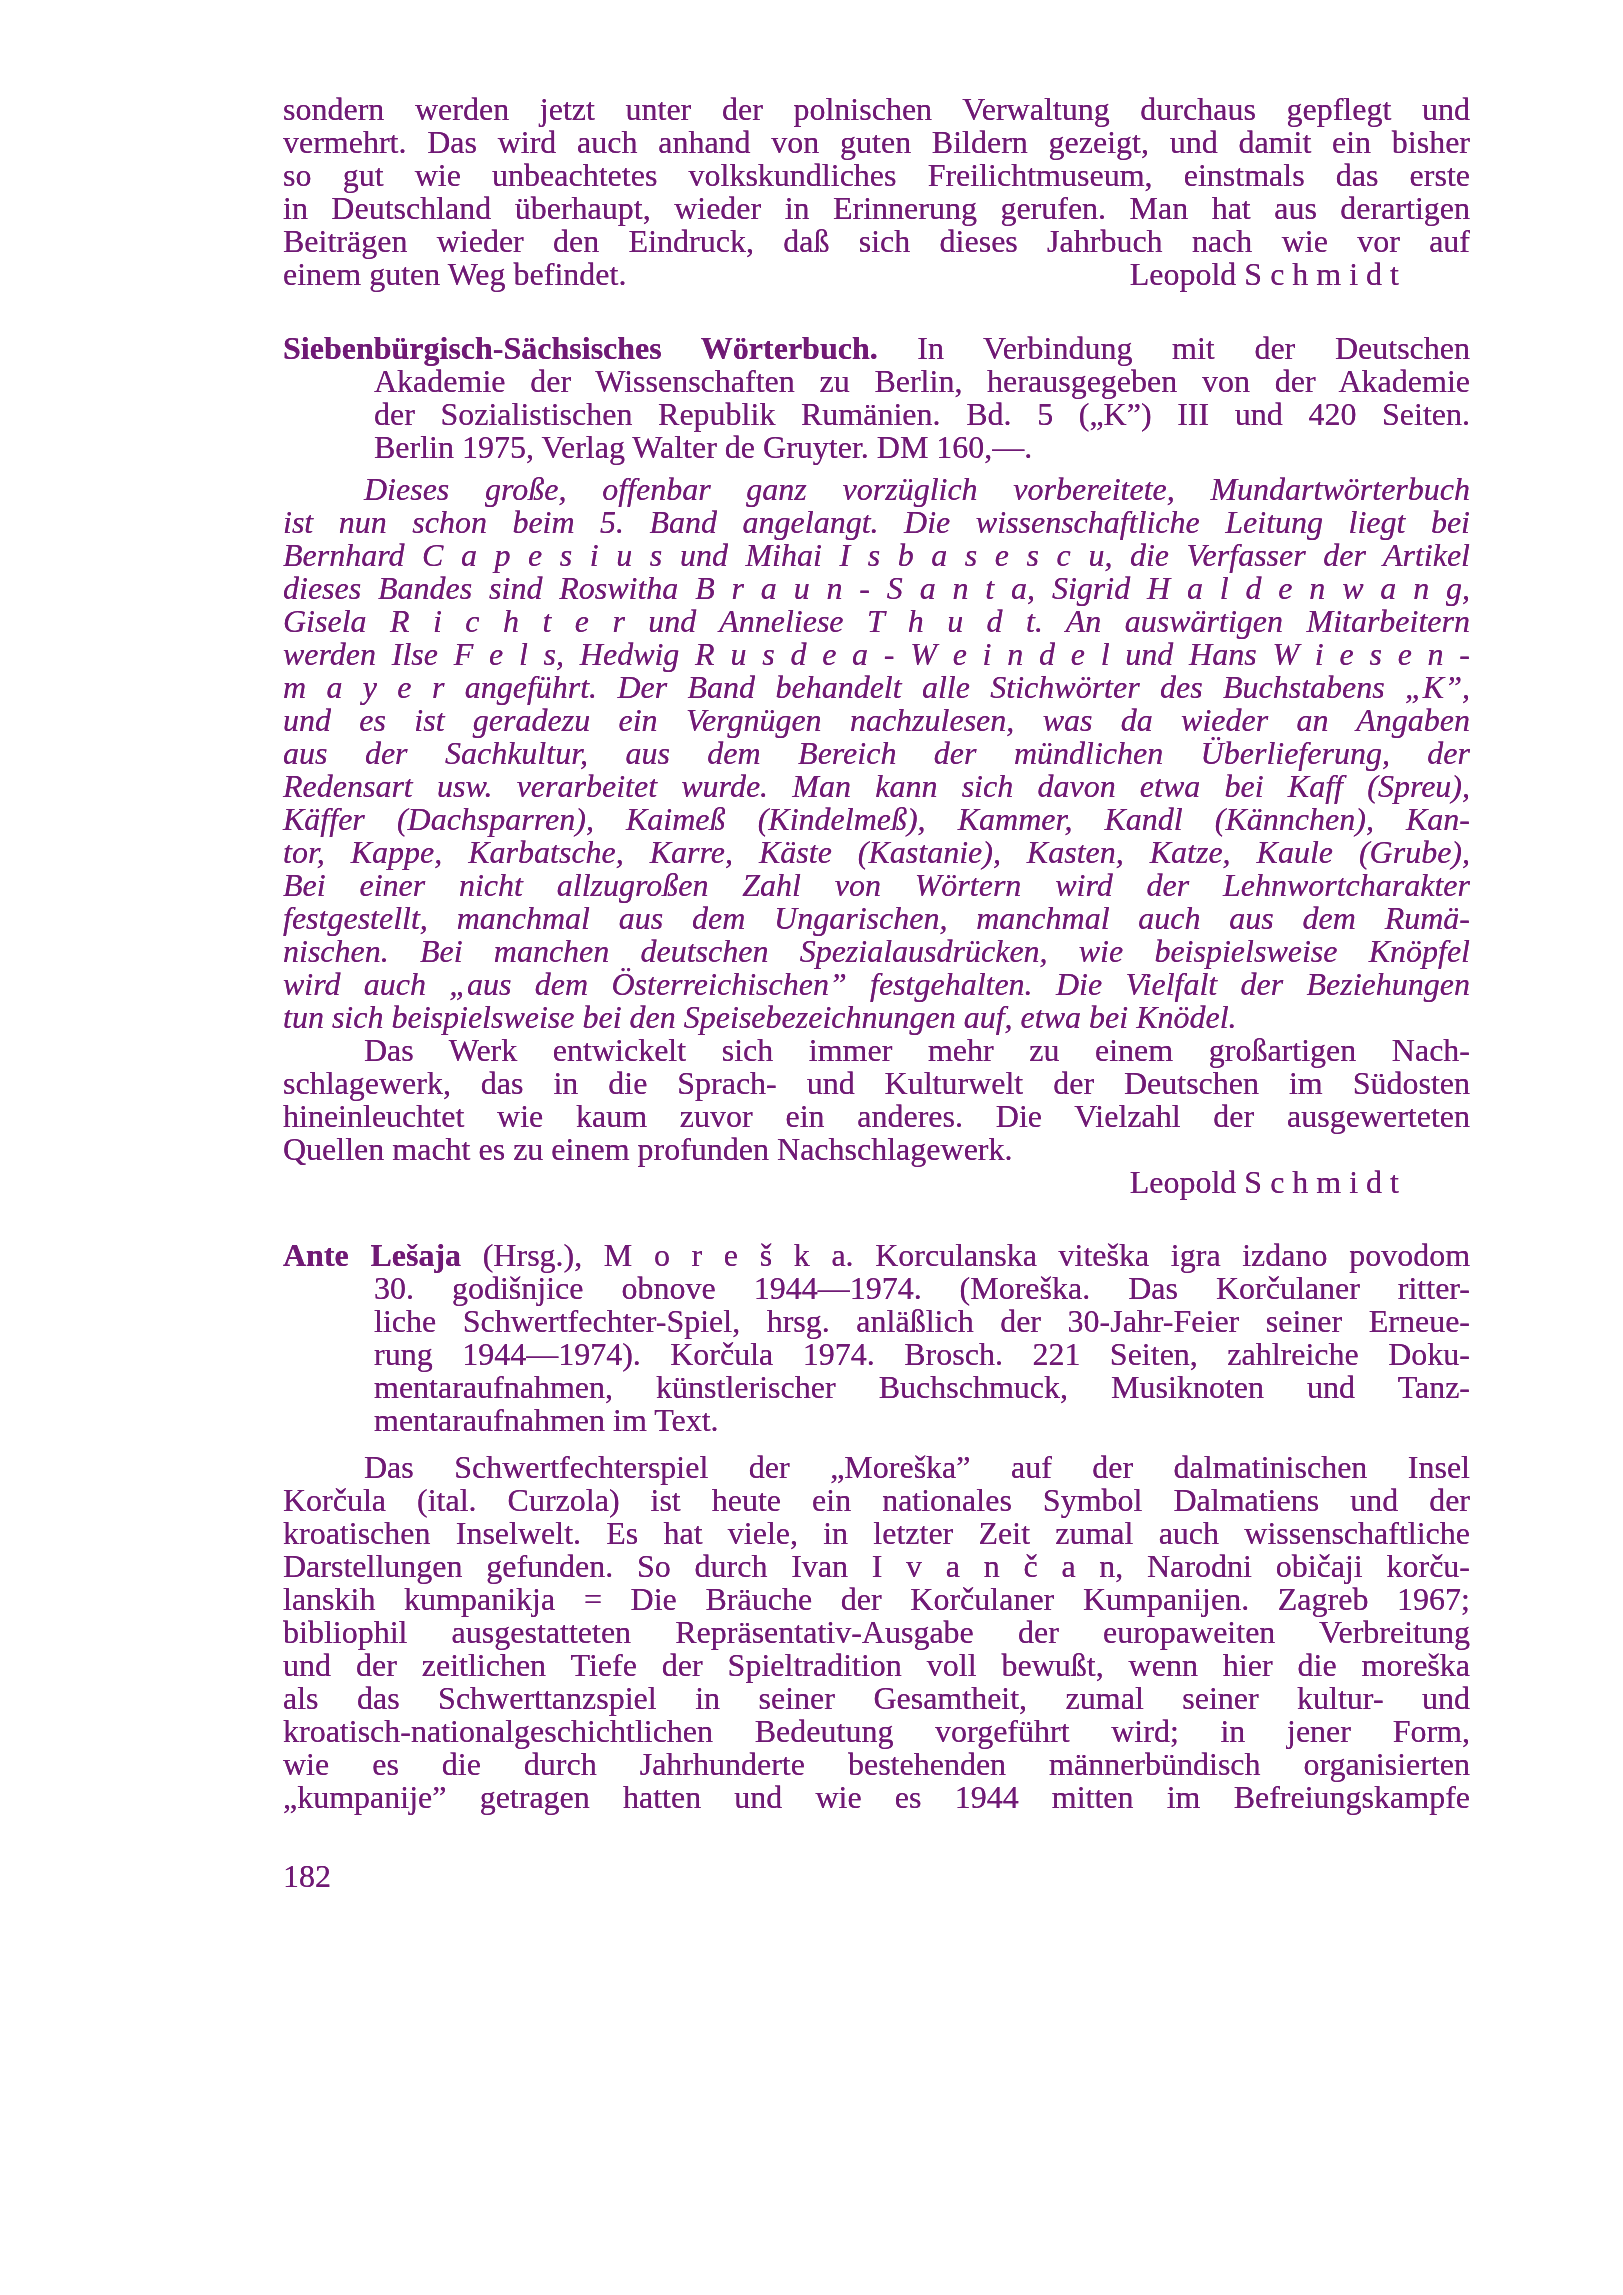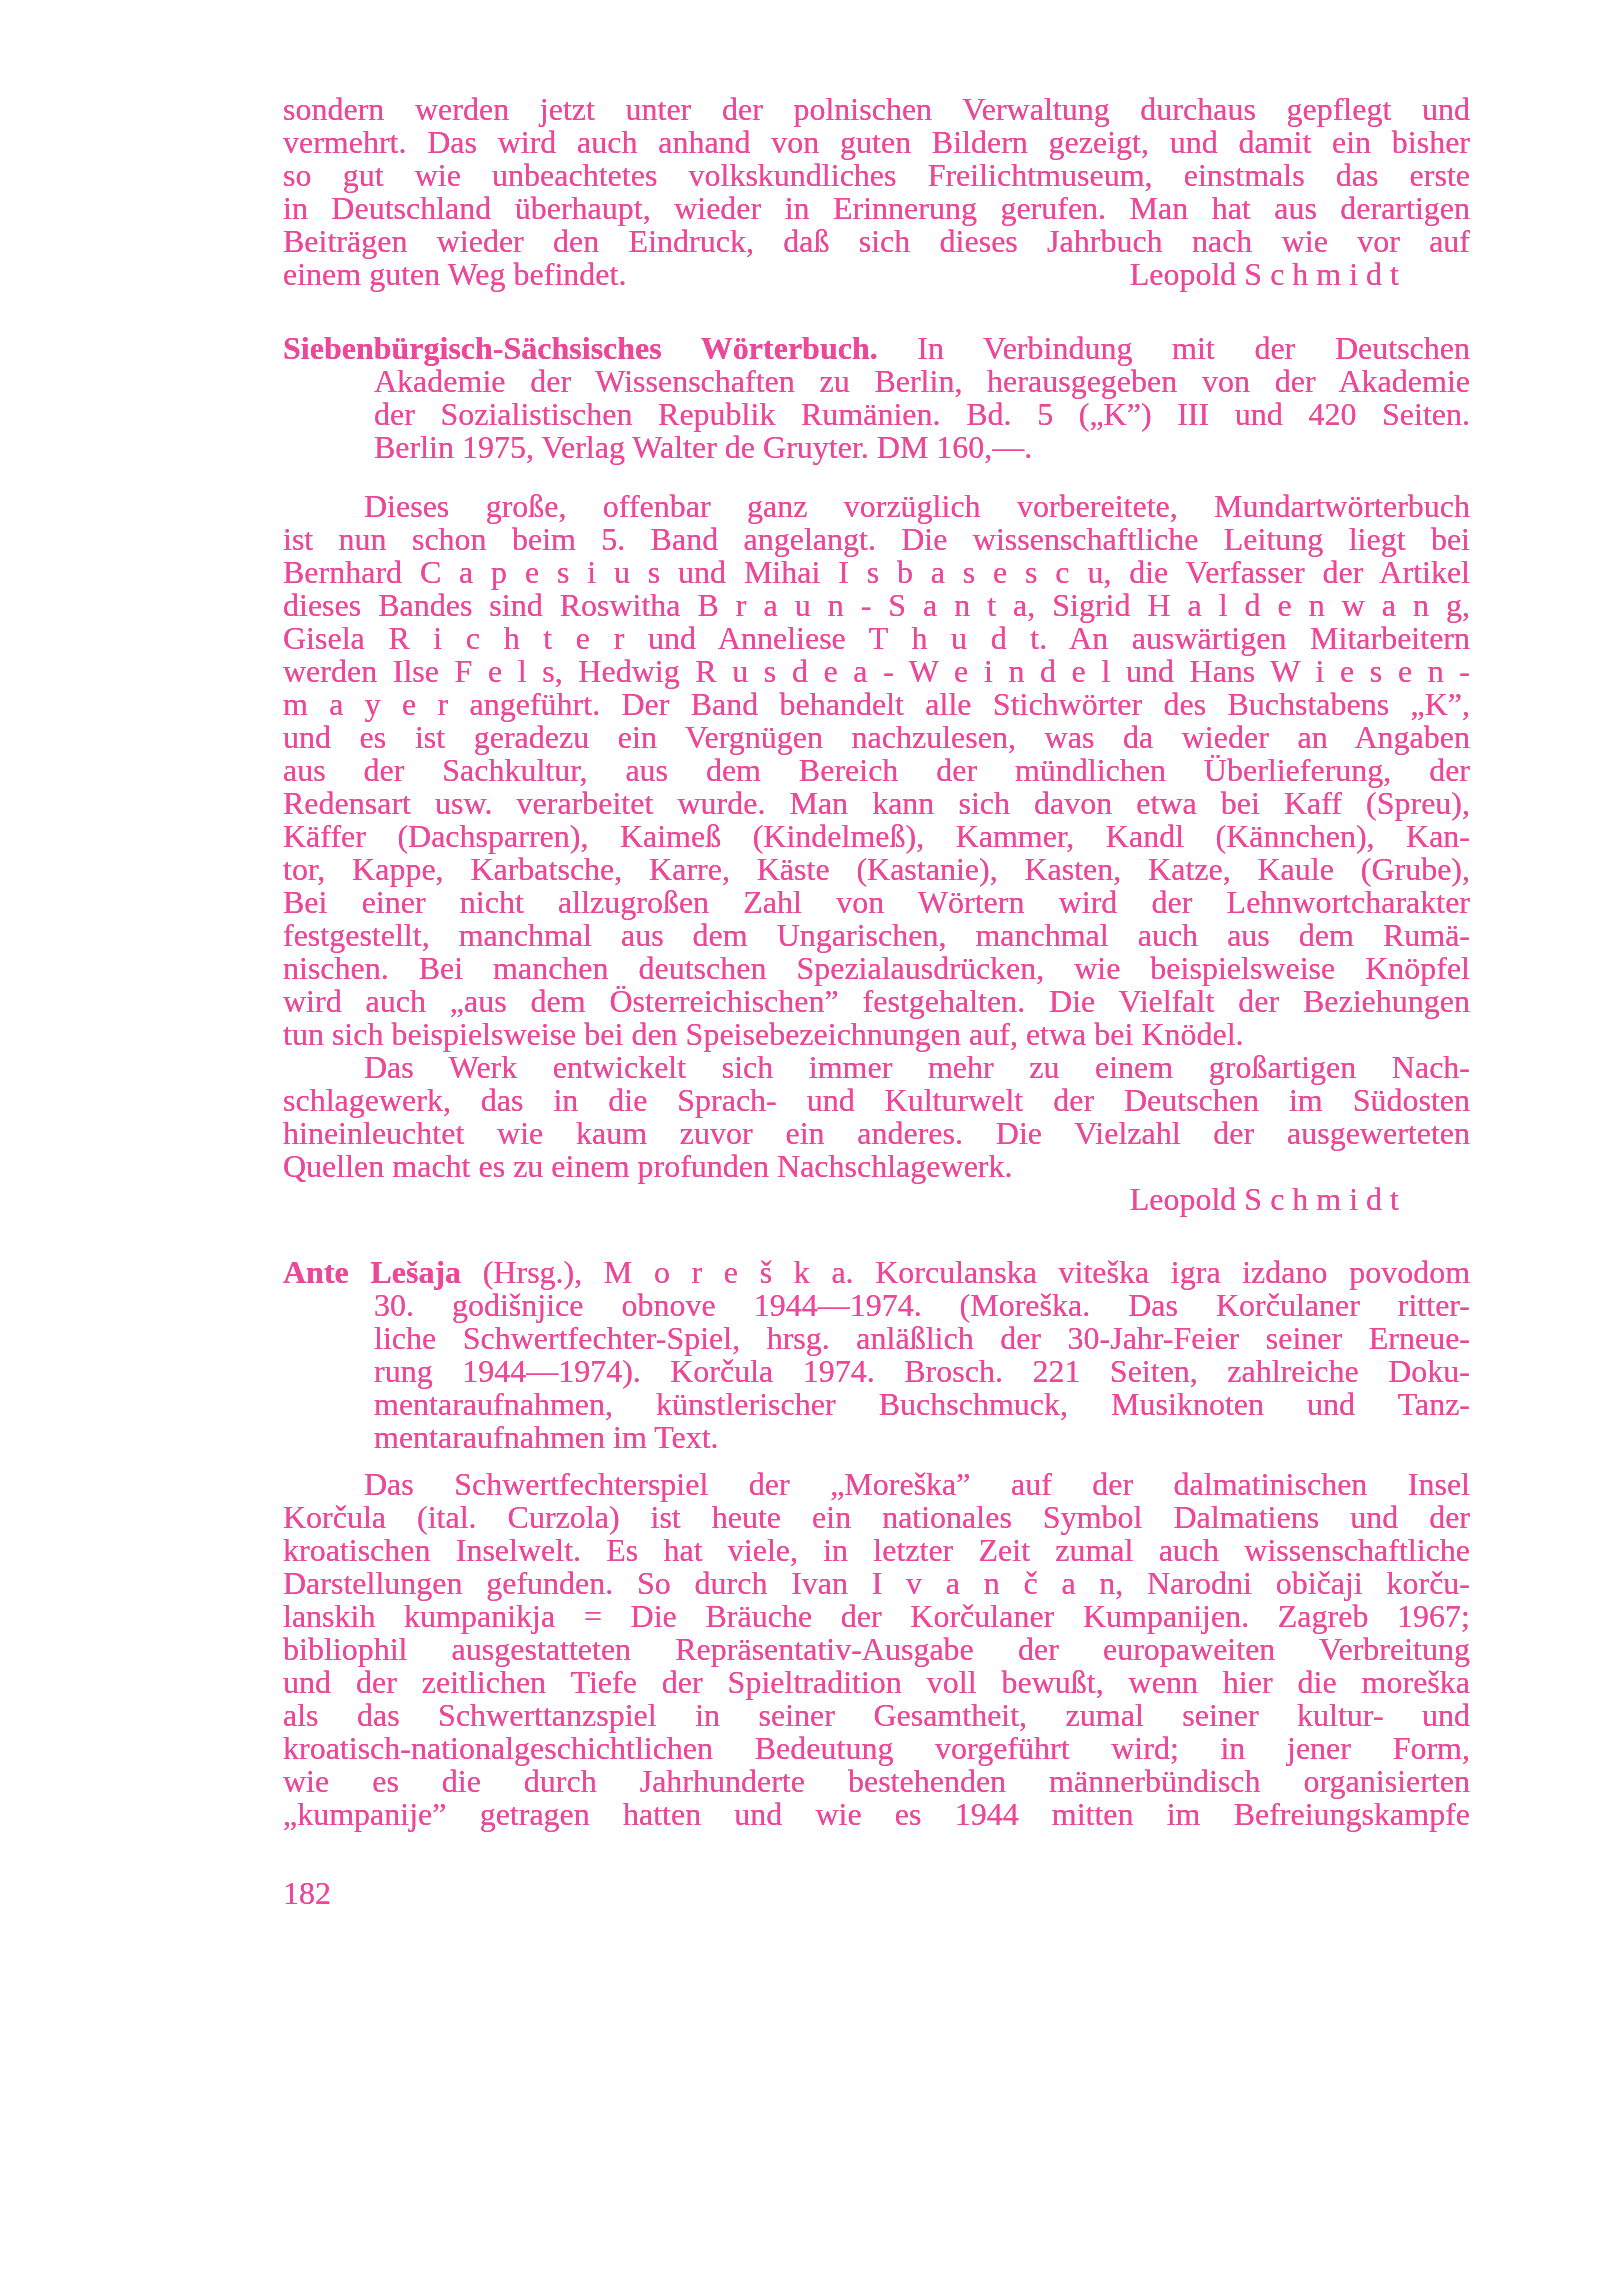--- a/index.html
+++ b/index.html
@@ -1,21 +1,21 @@
 <!DOCTYPE html>
 <html style="font-size:13px"><head>
 <meta charset="utf-8">
 <style>
   html, body { margin: 0; padding: 0; background: #e8e8e8; }
   .page {
     position: relative;
     width: 1624px;
     height: 2295px;
     background: #ffffff;
-    color: #ec4899;
+    color: #701a75;
     font-family: "Liberation Serif", "DejaVu Serif", serif;
     font-size: 32px;
     line-height: 33px;
     overflow: hidden;
     text-shadow: 0 0 0.4px currentColor; 
   }
   .column {
     position: absolute;
     left: 283px;
     top: 93px;
@@ -27,21 +27,21 @@
     white-space: normal;
   }
   .line-last { text-align-last: left; }
   .indent-first > .line:first-child { text-indent: 81px; }
   .hang > .line { padding-left: 91px; }
   .line-flex { display: flex; }
   .line-flex .sig { margin-left: auto; padding-right: 71px; }
   .signature { text-align: right; padding-right: 71px; }
   b { font-weight: bold; }
   .b1 { margin-top: 41px; }
-  .r1 { margin-top: 26px; }
+  .r1 { margin-top: 9px; font-style: italic; }
   .b2 { margin-top: 40px; }
   .r2 { margin-top: 14px; font-family: Liberation Serif, serif; }
   .pn { margin-top: 46px; text-align: left; }
 </style>
 </head>
 <body>
 
 <div class="page">
   <div class="column">
 

